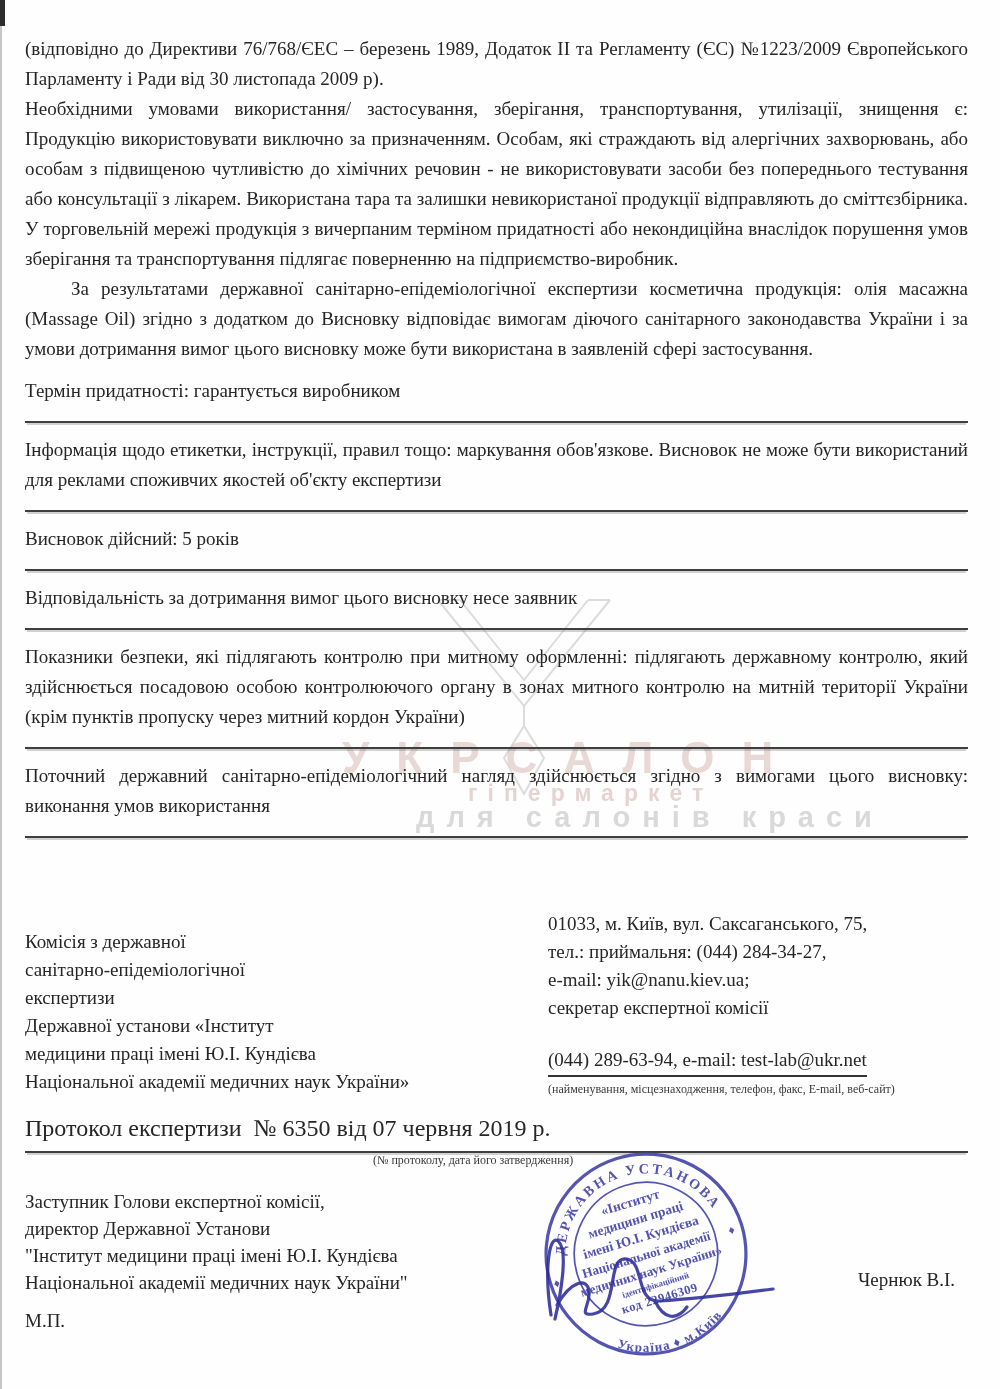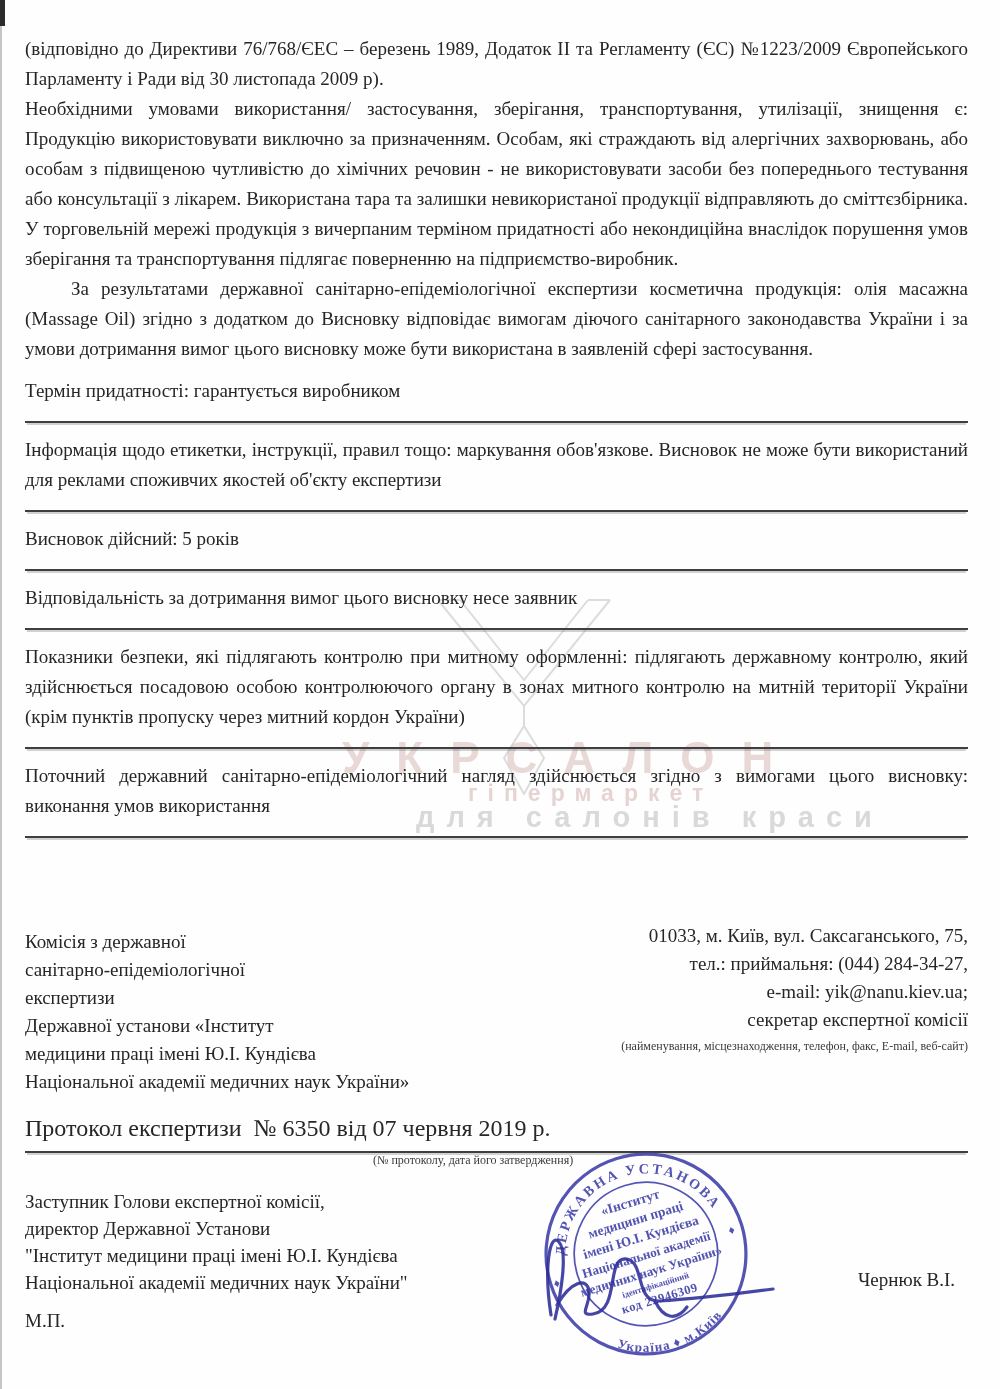--- a/index.html
+++ b/index.html
@@ -28,21 +28,21 @@
   .indent { text-indent:46px; }
   .section {
     margin-top:12px; padding-bottom:15px;
     border-bottom:2px solid #3f3f3f;
     box-shadow:0 4px 0 -2px rgba(95,95,95,.28);
   }
 
   
   .commission { position:absolute; left:25px; top:910px; width:943px; font-size:19px; line-height:28px; }
   .comm-left  { position:absolute; left:0;   top:18px; width:505px; }
-  .comm-right { position:absolute; left:523px; top:12px; width:420px;text-align:right; }
+  .comm-right { position:absolute; left:523px; top:0; width:420px; }
   .contact-line { display:inline-block; margin-top:24px; border-bottom:2px solid #333; padding-bottom:1px; }
   .contact-caption { font-size:12px; line-height:15px; margin-top:5px; color:#3a3a3a; }
 
   
   .protocol {
     position:absolute; left:25px; top:1113px; width:943px;
     font-size:24px; line-height:30px; padding-bottom:8px; white-space:pre-wrap;
     border-bottom:2px solid #3f3f3f; box-shadow:0 4px 0 -2px rgba(95,95,95,.28);
   }
   .protocol-caption { position:absolute; left:373px; top:1153px; font-size:12px; color:#3a3a3a; }
@@ -98,20 +98,21 @@
       <div>експертизи</div>
       <div>Державної установи «Інститут</div>
       <div>медицини праці імені Ю.І. Кундієва</div>
       <div>Національної академії медичних наук України»</div>
     </div>
     <div class="comm-right">
       <div>01033, м. Київ, вул. Саксаганського, 75,</div>
       <div>тел.: приймальня: (044) 284-34-27,</div>
       <div>e-mail: yik@nanu.kiev.ua;</div>
       <div>секретар експертної комісії</div>
+      <div class="contact-line">(044) 289-63-94, e-mail: test-lab@ukr.net</div>
       <div class="contact-caption">(найменування, місцезнаходження, телефон, факс, E-mail, веб-сайт)</div>
     </div>
   </div>
 
   <div class="protocol">Протокол експертизи  № 6350 від 07 червня 2019 р.</div>
   <div class="protocol-caption">(№ протоколу, дата його затвердження)</div>
 
   <div class="sig-block">
     <div>Заступник Голови експертної комісії,</div>
     <div>директор Державної Установи</div>

